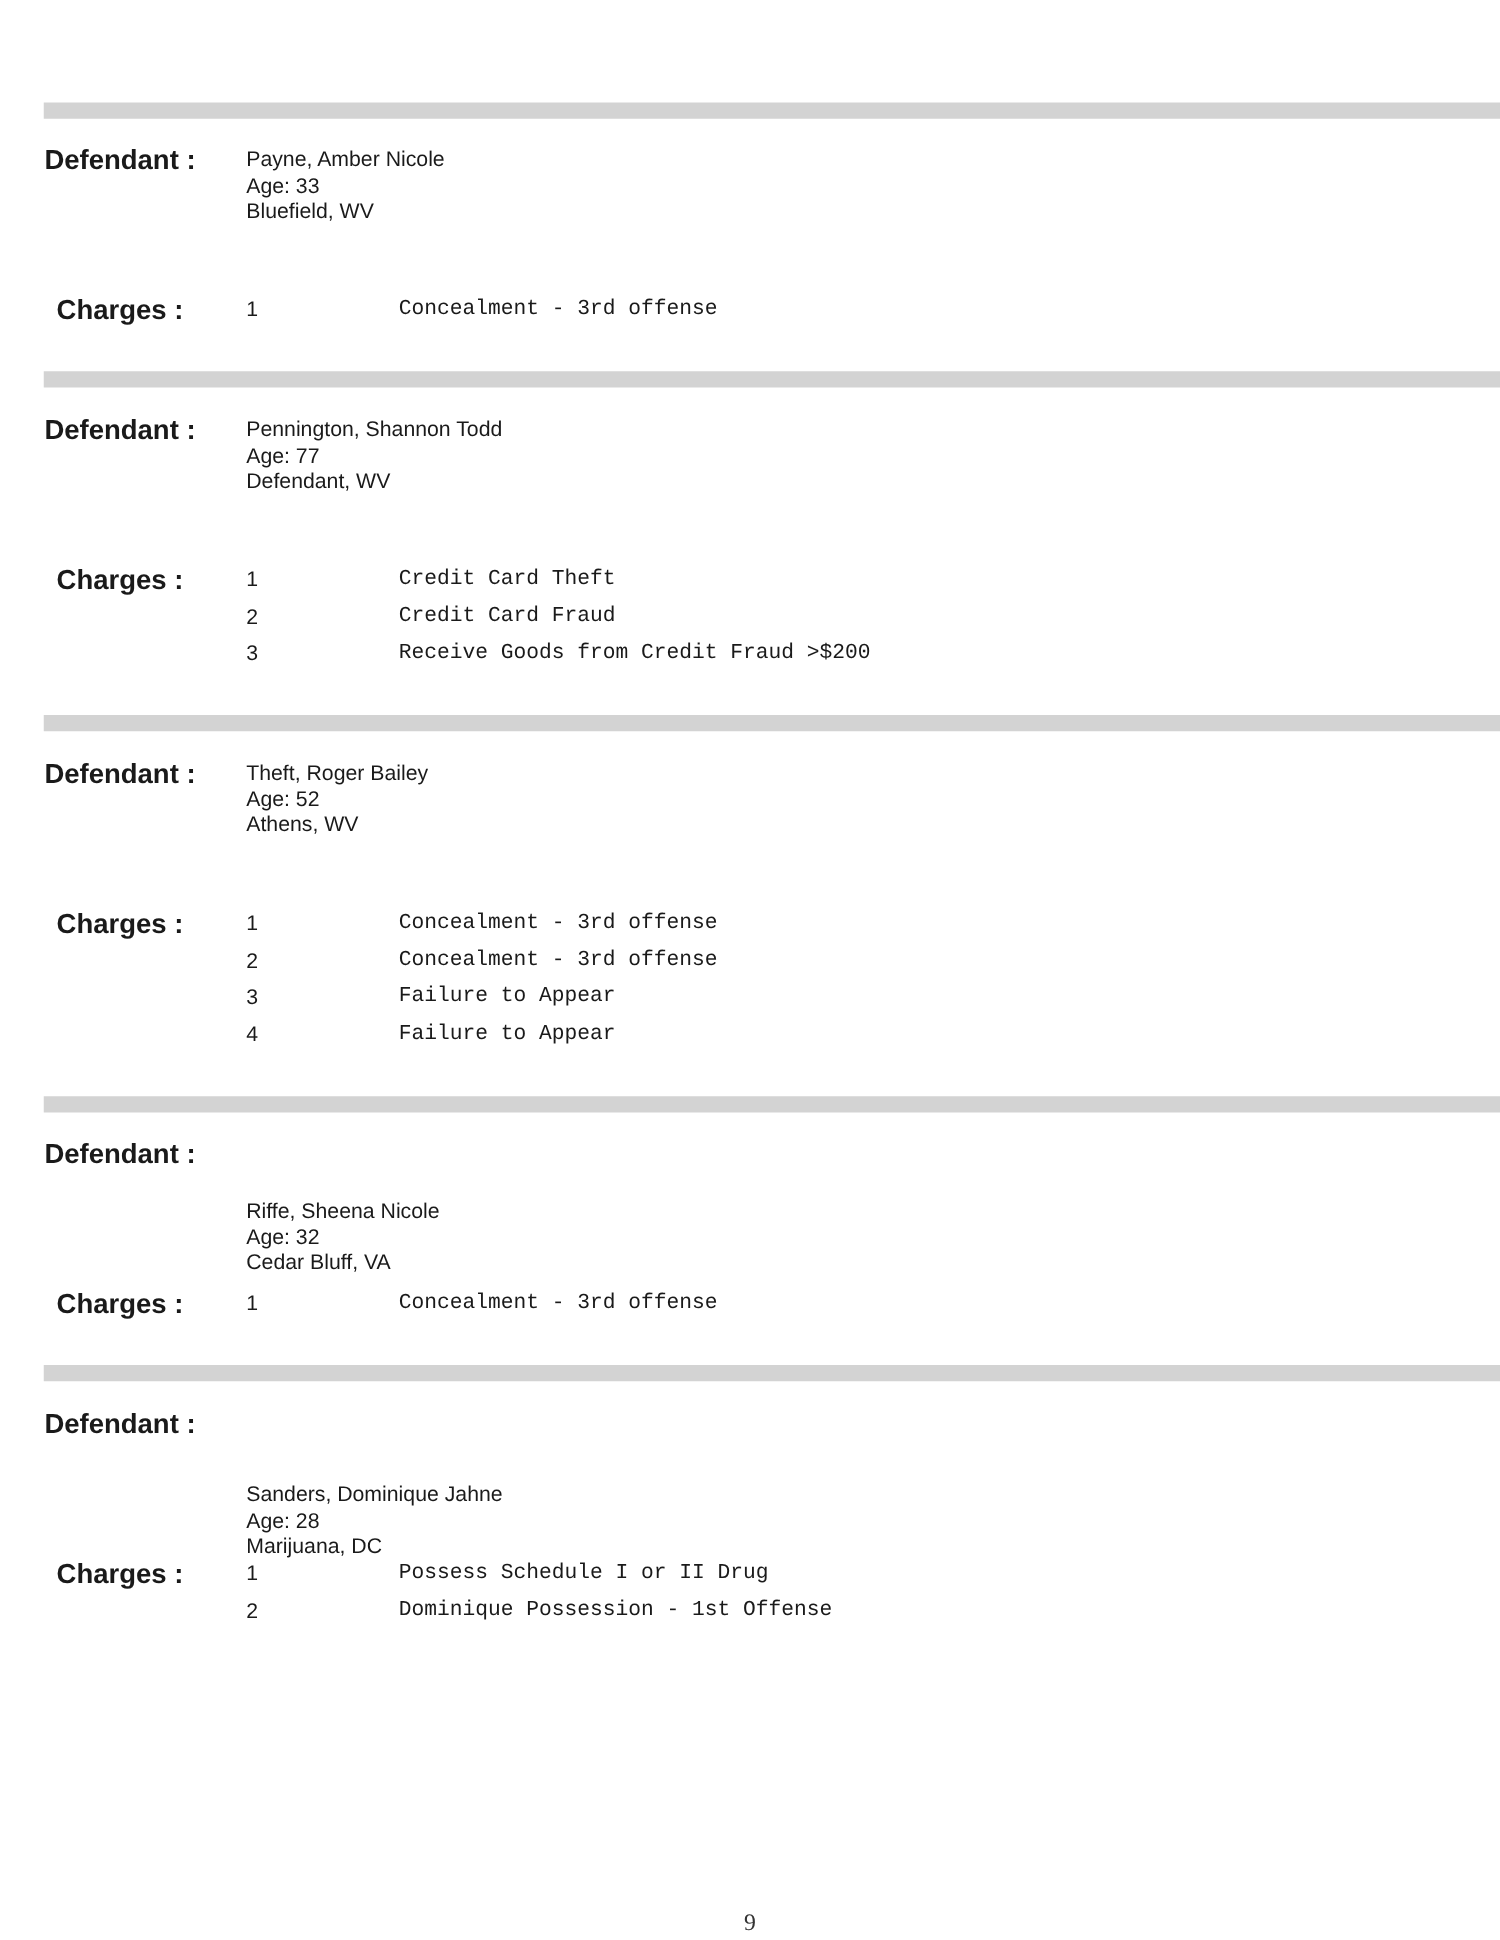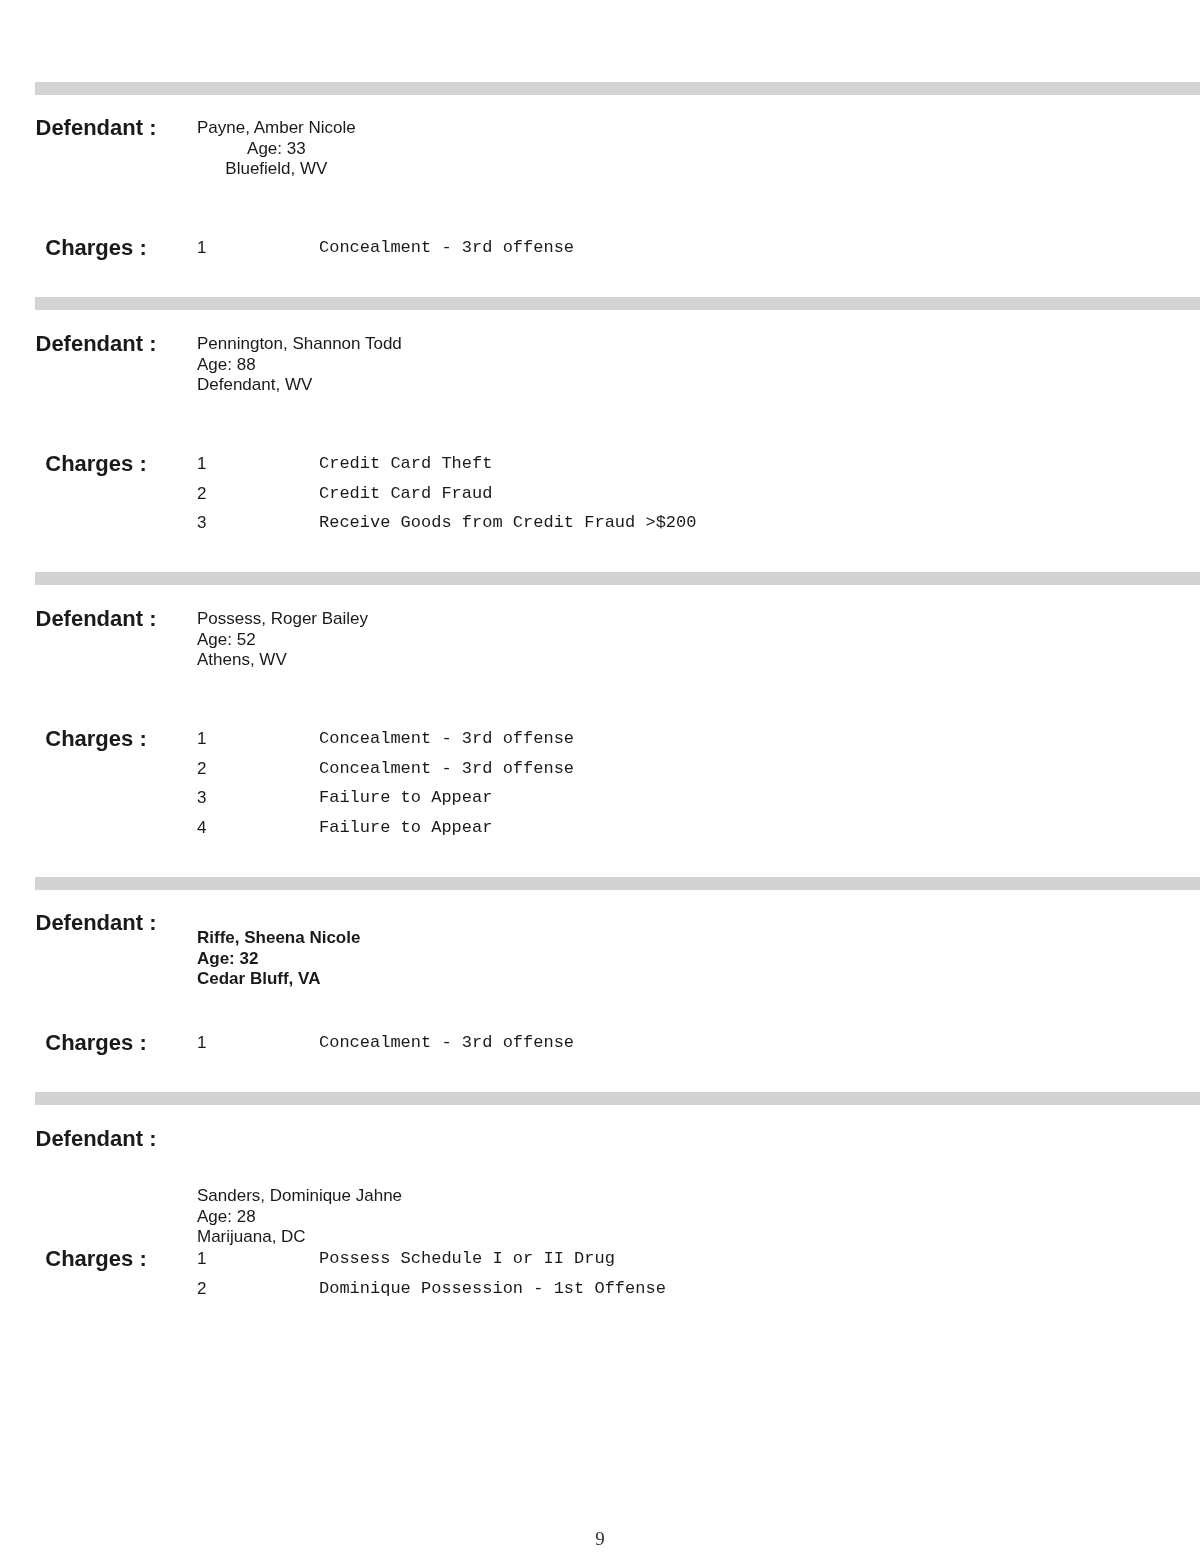--- a/index.html
+++ b/index.html
@@ -76,38 +76,38 @@
       font-size: 19px;
       color: #333;
     }
   </style>
 </head>
 <body>
 
 <div class="divider" style="top:82px;"></div>
 <div class="record" style="top:0;">
   <div class="label" style="top:118px;">Defendant :</div>
-  <div class="def-info" style="top:118px;text-align:center;">
+  <div class="def-info" style="top:118px;">
     <div>Payne, Amber Nicole</div>
     <div>Age:  33</div>
     <div>Bluefield, WV</div>
   </div>
   <div class="label charges-label" style="top:238px;">Charges :</div>
   <div class="charge-row" style="top:238px;">
     <span class="charge-num">1</span>
     <span class="charge-desc">Concealment - 3rd offense</span>
   </div>
 </div>
 
 <div class="divider" style="top:297px;"></div>
 <div class="record" style="top:0;">
   <div class="label" style="top:334px;">Defendant :</div>
   <div class="def-info" style="top:334px;">
     <div>Pennington, Shannon Todd</div>
-    <div>Age:  88</div>
+    <div>Age:  77</div>
     <div>Defendant, WV</div>
   </div>
   <div class="label charges-label" style="top:454px;">Charges :</div>
   <div class="charge-row" style="top:454px;">
     <span class="charge-num">1</span>
     <span class="charge-desc">Credit Card Theft</span>
   </div>
   <div class="charge-row" style="top:484px;">
     <span class="charge-num">2</span>
     <span class="charge-desc">Credit Card Fraud</span>
@@ -115,21 +115,21 @@
   <div class="charge-row" style="top:513px;">
     <span class="charge-num">3</span>
     <span class="charge-desc">Receive Goods from Credit Fraud &gt;$200</span>
   </div>
 </div>
 
 <div class="divider" style="top:572px;"></div>
 <div class="record" style="top:0;">
   <div class="label" style="top:609px;">Defendant :</div>
   <div class="def-info" style="top:609px;">
-    <div>Possess, Roger Bailey</div>
+    <div>Theft, Roger Bailey</div>
     <div>Age:  52</div>
     <div>Athens, WV</div>
   </div>
   <div class="label charges-label" style="top:729px;">Charges :</div>
   <div class="charge-row" style="top:729px;">
     <span class="charge-num">1</span>
     <span class="charge-desc">Concealment - 3rd offense</span>
   </div>
   <div class="charge-row" style="top:759px;">
     <span class="charge-num">2</span>
@@ -141,21 +141,21 @@
   </div>
   <div class="charge-row" style="top:818px;">
     <span class="charge-num">4</span>
     <span class="charge-desc">Failure to Appear</span>
   </div>
 </div>
 
 <div class="divider" style="top:877px;"></div>
 <div class="record" style="top:0;">
   <div class="label" style="top:913px;">Defendant :</div>
-  <div class="def-info" style="top:928px;font-weight:bold;">
+  <div class="def-info" style="top:959px;">
     <div>Riffe, Sheena Nicole</div>
     <div>Age:  32</div>
     <div>Cedar Bluff, VA</div>
   </div>
   <div class="label charges-label" style="top:1033px;">Charges :</div>
   <div class="charge-row" style="top:1033px;">
     <span class="charge-num">1</span>
     <span class="charge-desc">Concealment - 3rd offense</span>
   </div>
 </div>

